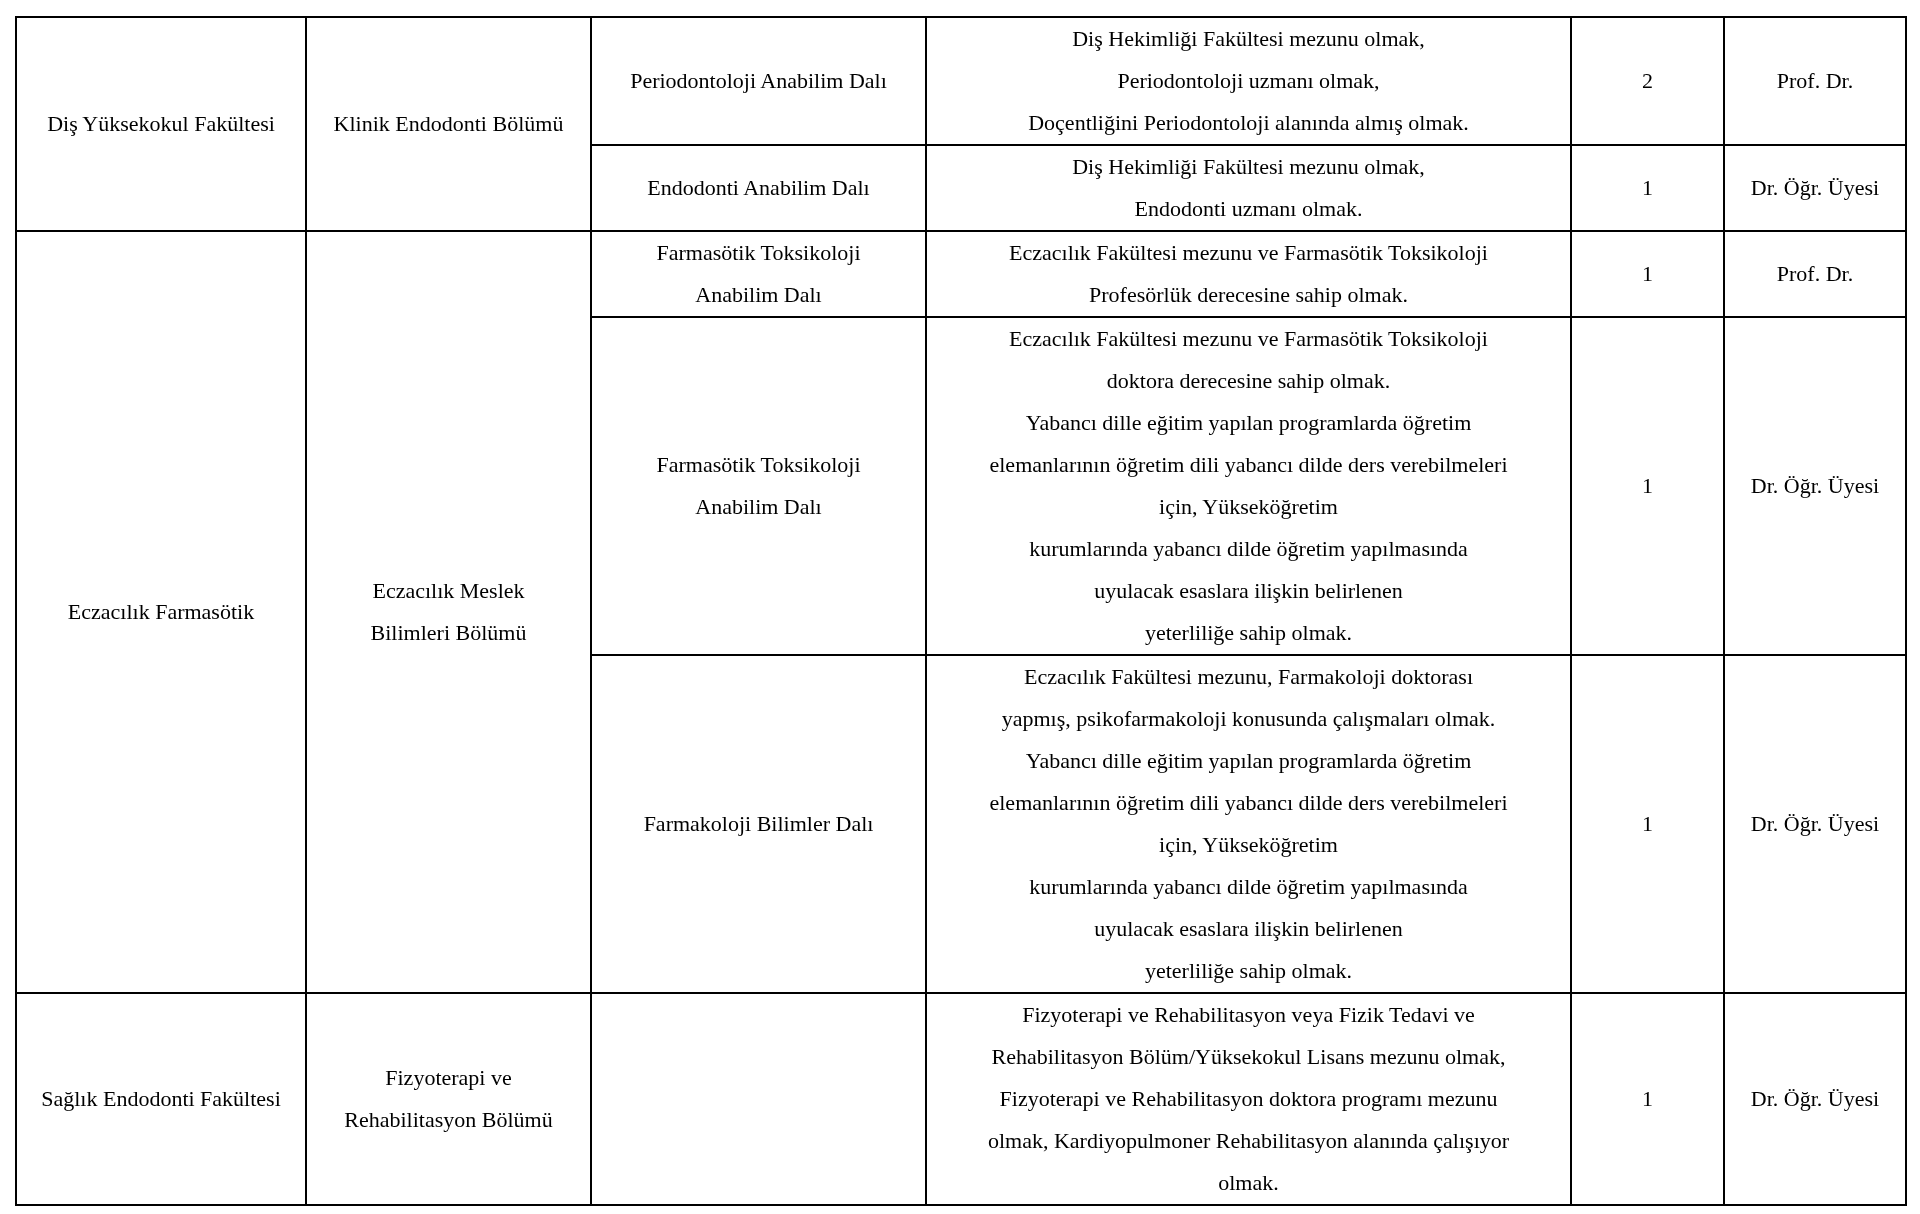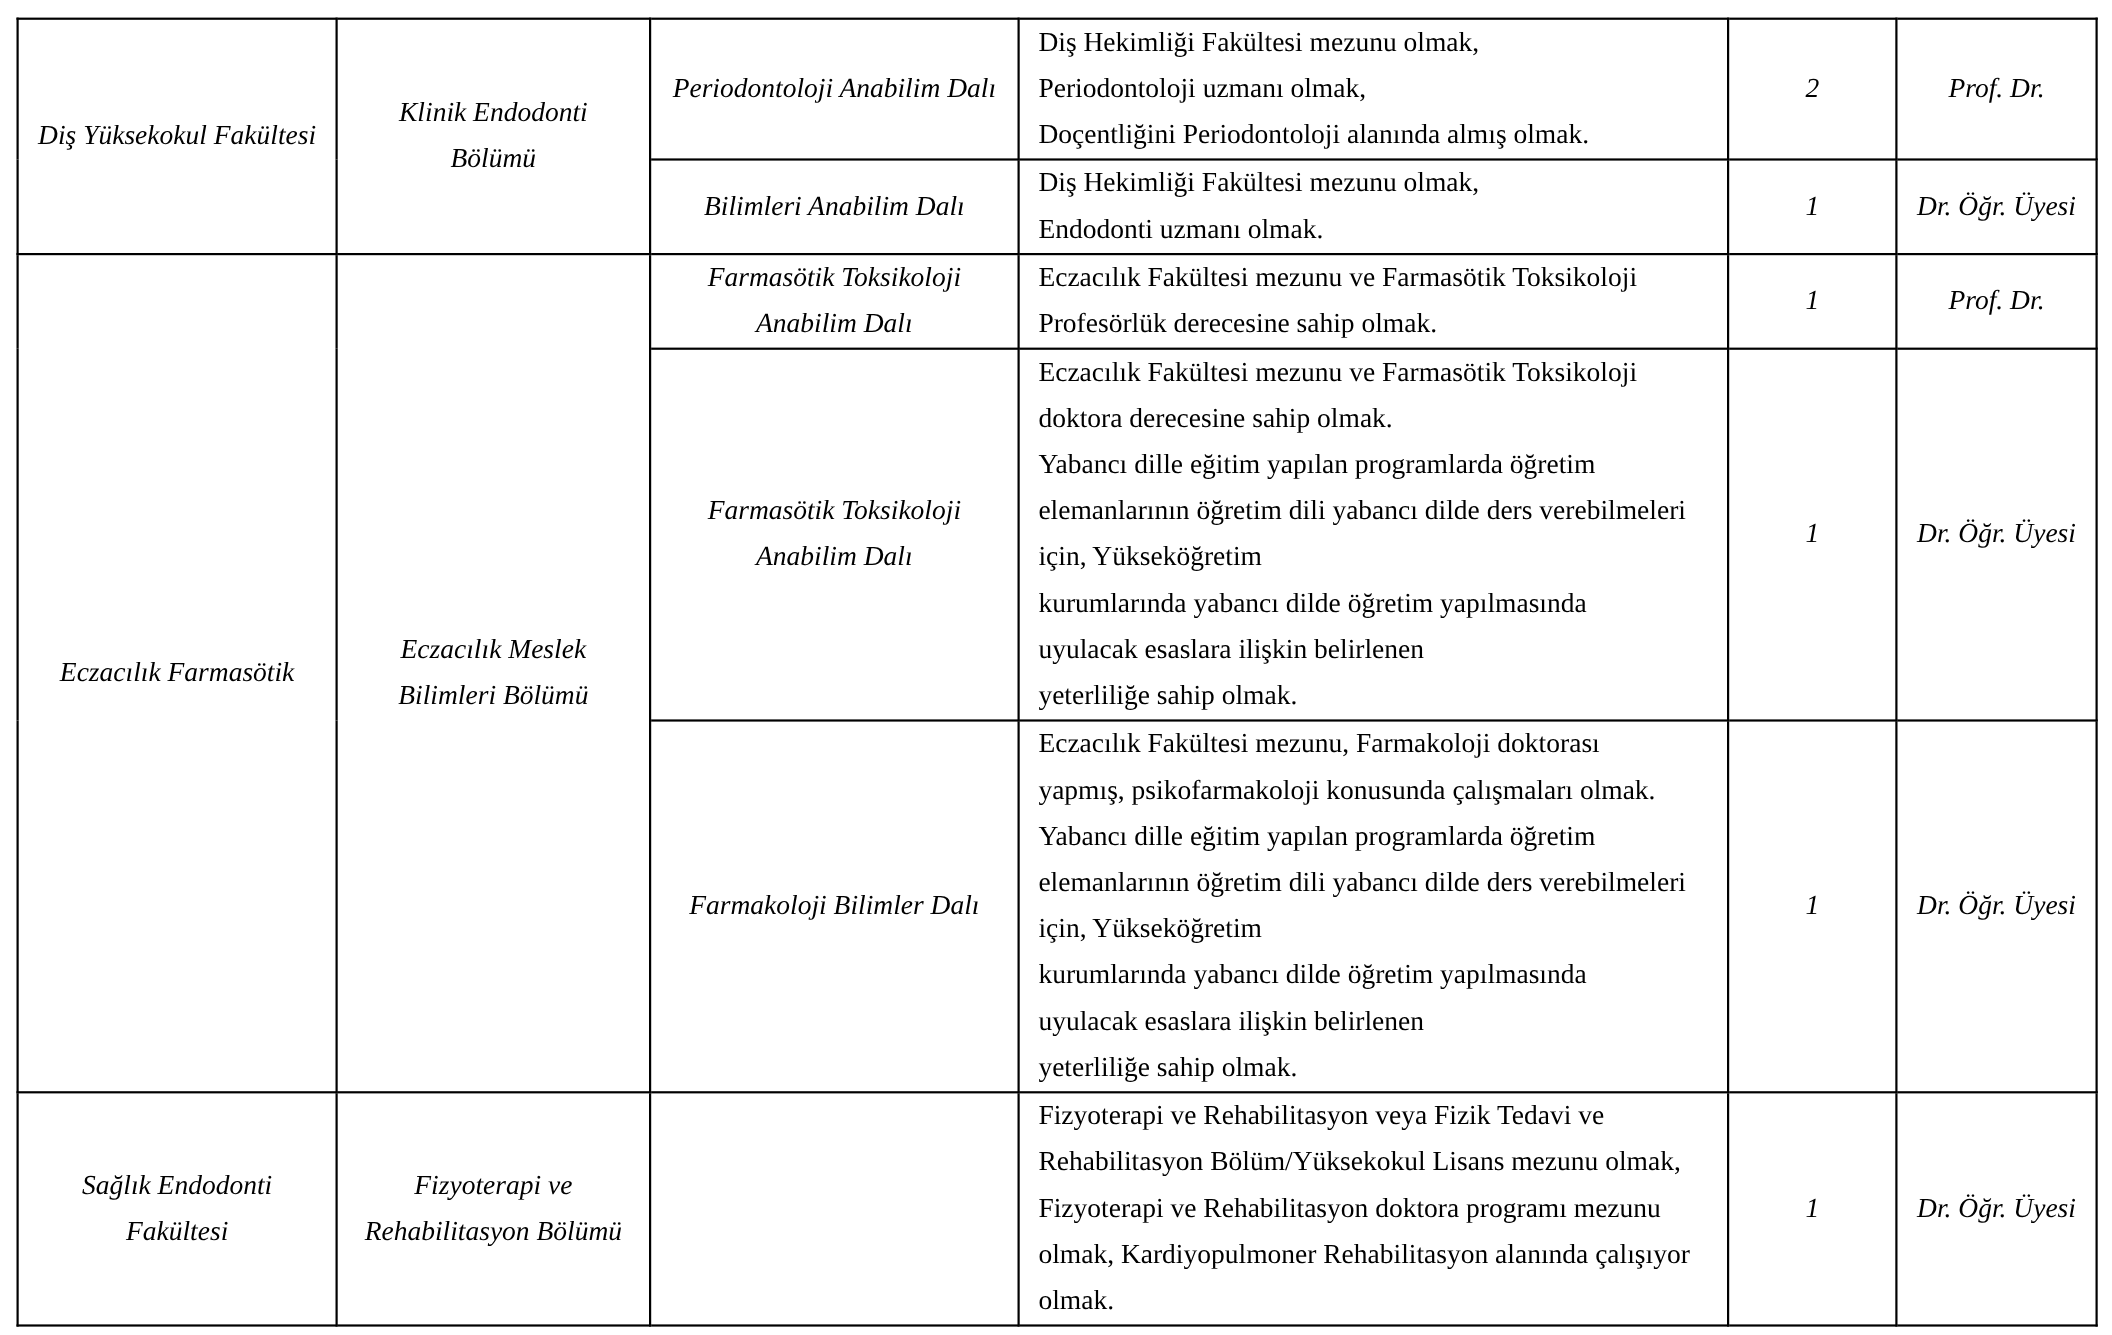--- a/index.html
+++ b/index.html
@@ -16,32 +16,32 @@
     font-family: "Liberation Serif", serif;
     color: #000000;
   }
   table.positions {
     border-collapse: collapse;
     table-layout: fixed;
     width: 1890px;
   }
   table.positions td {
     border: 2px solid #000000;
-    font-size: 25px;
+    font-size: 22px;
     line-height: 42px;
     color: #000000;
     vertical-align: middle;
     white-space: pre-line;
     overflow: hidden;
     padding: 0 17px;
     box-sizing: border-box;
+    text-align: center;
   }
   td.c {
     text-align: center;
-    font-style: italic;
   }
   td.req {
     text-align: left;
     padding: 0 4px;
   }
 </style>
 </head>
 <body>
 
 <div class="page">
@@ -60,21 +60,21 @@
         <td class="c" rowspan="2">Diş Yüksekokul Fakültesi</td>
         <td class="c" rowspan="2">Klinik Endodonti Bölümü</td>
         <td class="c">Periodontoloji Anabilim Dalı</td>
         <td class="req">Diş Hekimliği Fakültesi mezunu olmak,
 Periodontoloji uzmanı olmak,
 Doçentliğini Periodontoloji alanında almış olmak.</td>
         <td class="c">2</td>
         <td class="c">Prof. Dr.</td>
       </tr>
       <tr>
-        <td class="c">Bilimleri Anabilim Dalı</td>
+        <td class="c">Endodonti Anabilim Dalı</td>
         <td class="req">Diş Hekimliği Fakültesi mezunu olmak,
 Endodonti uzmanı olmak.</td>
         <td class="c">1</td>
         <td class="c">Dr. Öğr. Üyesi</td>
       </tr>
 
       <tr>
         <td class="c" rowspan="3">Eczacılık Farmasötik</td>
         <td class="c" rowspan="3">Eczacılık Meslek
 Bilimleri Bölümü</td>

